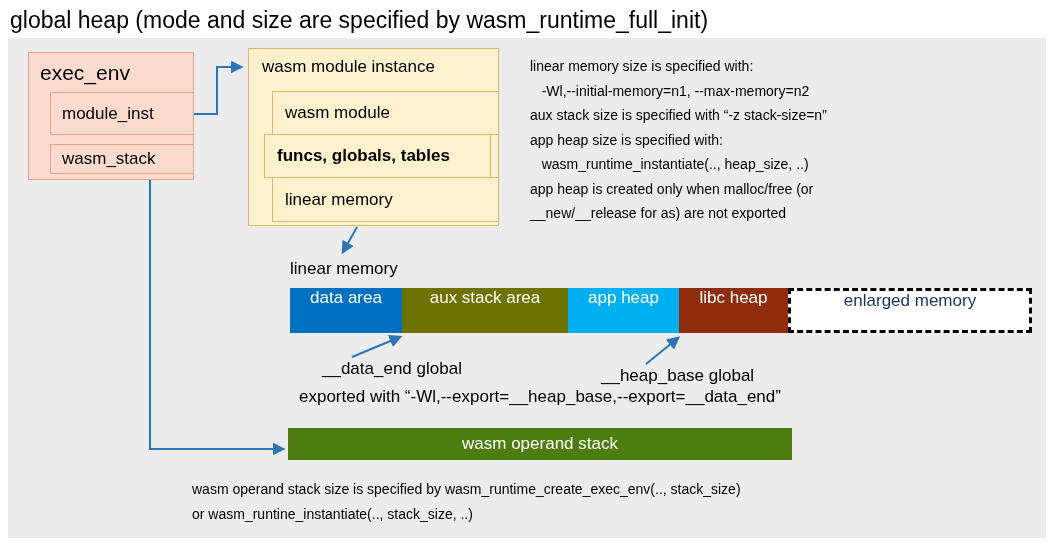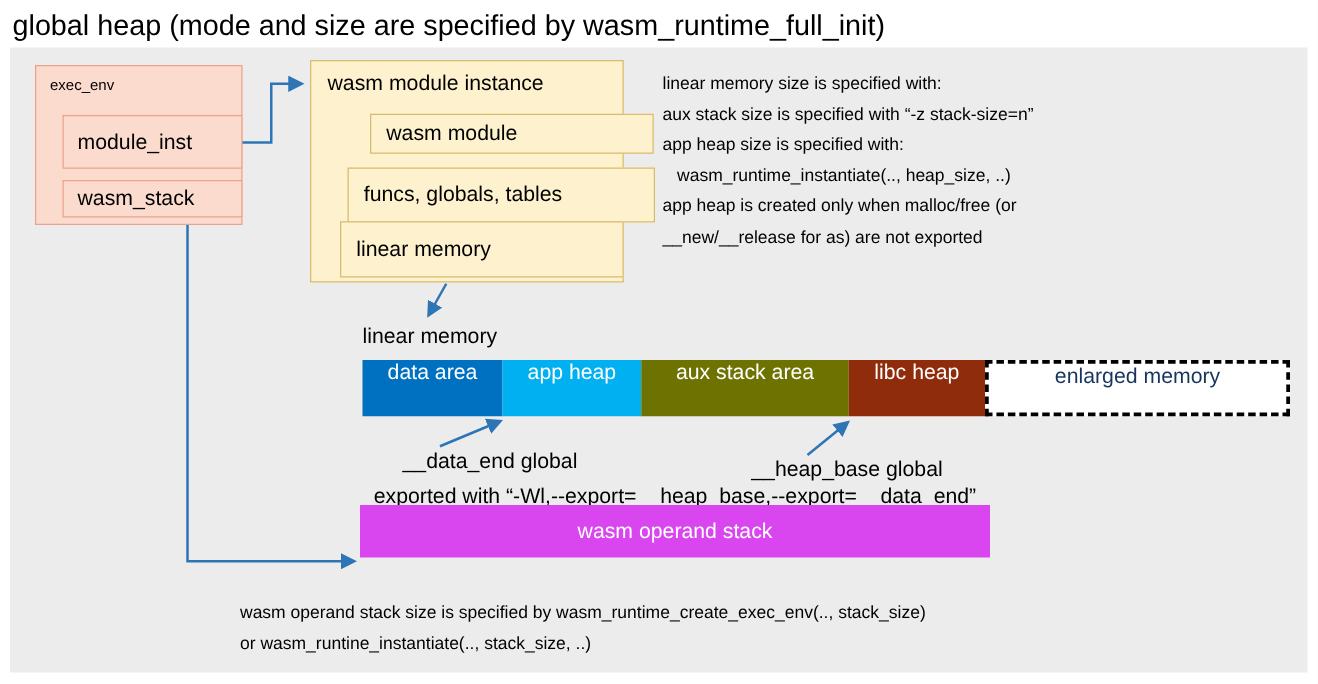--- a/index.html
+++ b/index.html
@@ -7,34 +7,34 @@
     position:relative; width:1054px; height:547px;
     background:#ffffff; overflow:hidden;
     font-family:"Liberation Sans", sans-serif; color:#000;
   }
   .title { position:absolute; left:10px; top:7px; font-size:23px; }
   .panel { position:absolute; left:8px; top:38px; width:1038px; height:500px; background:#ececec; }
 
   
   .exec-box { position:absolute; left:28px; top:52px; width:166px; height:128px;
     background:#fcdbcf; border:1px solid #eba28c; box-sizing:border-box; }
-  .exec-label { position:absolute; left:40px; top:61px; font-size:12px; }
+  .exec-label { position:absolute; left:40px; top:61px; font-size:21px; }
   .exec-sub { position:absolute; background:#fcdbcf; border:1px solid #eba28c; box-sizing:border-box;
     display:flex; align-items:center; padding-left:11px; font-size:17px; }
   .sub-module { left:50px; top:92px; width:144px; height:43px; }
   .sub-stack  { left:50px; top:144px; width:144px; height:30px; }
 
   
   .mod-box { position:absolute; left:248px; top:48px; width:251px; height:178px;
     background:#fdf2cd; border:1px solid #d8bc6e; box-sizing:border-box; }
   .mod-label { position:absolute; left:262px; top:57px; font-size:17px; }
   .mod-row { position:absolute; background:#fdf2cd; border:1px solid #d8bc6e; box-sizing:border-box;
     display:flex; align-items:center; padding-left:12px; font-size:17px; }
-  .row-0 { left:272px; top:91px;  width:227px; height:32px;margin-left:24px; }
-  .row-1 { left:278px; top:134px; width:246px; height:44px; }
+  .row-0 { left:272px; top:91px;  width:227px; height:44px; }
+  .row-1 { left:264px; top:134px; width:227px; height:44px;font-weight:bold; }
   .row-2 { left:272px; top:177px; width:227px; height:45px; }
 
   
   .notes { position:absolute; left:530px; top:54px; font-size:14px; line-height:24.5px; }
   .notes-line { white-space:pre; }
 
   
   .lm-label { position:absolute; left:290px; top:259px; font-size:17px; }
   .membar { position:absolute; left:290px; top:288px; height:45px; display:flex; }
   .seg { display:flex; align-items:flex-start; justify-content:center;
@@ -45,22 +45,22 @@
   .seg-libc    { width:109px; background:#8f2c0c; }
   .seg-enlarged{ width:244px; background:#ffffff; color:#17365d; border:3px dashed #000; }
 
   
   .ann { position:absolute; font-size:17px; }
   .ann-dataend  { left:322px; top:359px; }
   .ann-heapbase { left:601px; top:366px; }
   .ann-exported { left:299px; top:387px; }
 
   
-  .opstack { position:absolute; left:288px; top:404px; width:504px; height:42px;
-    background:#d946ef; color:#fff; display:flex; align-items:center; justify-content:center;
+  .opstack { position:absolute; left:288px; top:428px; width:504px; height:32px;
+    background:#4d7c0f; color:#fff; display:flex; align-items:center; justify-content:center;
     font-size:17px; }
 
   .footer { position:absolute; left:192px; top:477px; font-size:14px; line-height:25px; }
 
   .connectors { position:absolute; left:0; top:0; width:1054px; height:547px; pointer-events:none; }
 </style>
 </head>
 <body>
 
 <div class="stage">
@@ -85,37 +85,38 @@
   </div>
   <div class="mod-row row-1">
     <span>funcs, globals, tables</span>
   </div>
   <div class="mod-row row-2">
     <span>linear memory</span>
   </div>
 
   <div class="notes">
     <div class="notes-line">linear memory size is specified with:</div>
+    <div class="notes-line">   -Wl,--initial-memory=n1, --max-memory=n2</div>
     <div class="notes-line">aux stack size is specified with “-z stack-size=n”</div>
     <div class="notes-line">app heap size is specified with:</div>
     <div class="notes-line">   wasm_runtime_instantiate(.., heap_size, ..)</div>
     <div class="notes-line">app heap is created only when malloc/free (or</div>
     <div class="notes-line">__new/__release for as) are not exported</div>
   </div>
 
   <div class="lm-label">linear memory</div>
   <div class="membar">
     <div class="seg seg-data">
       <span>data area</span>
     </div>
+    <div class="seg seg-aux">
+      <span>aux stack area</span>
+    </div>
     <div class="seg seg-appheap">
       <span>app heap</span>
-    </div>
-    <div class="seg seg-aux">
-      <span>aux stack area</span>
     </div>
     <div class="seg seg-libc">
       <span>libc heap</span>
     </div>
     <div class="seg seg-enlarged">
       <span>enlarged memory</span>
     </div>
   </div>
 
   <div class="ann ann-dataend">__data_end global</div>

